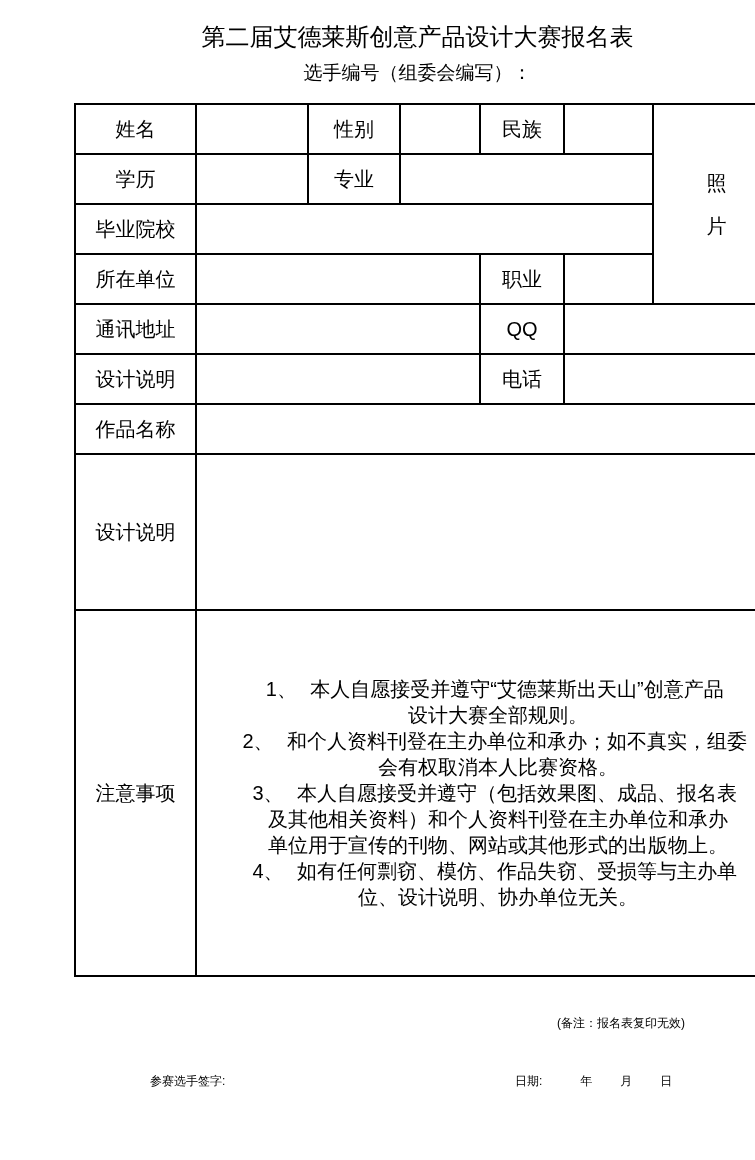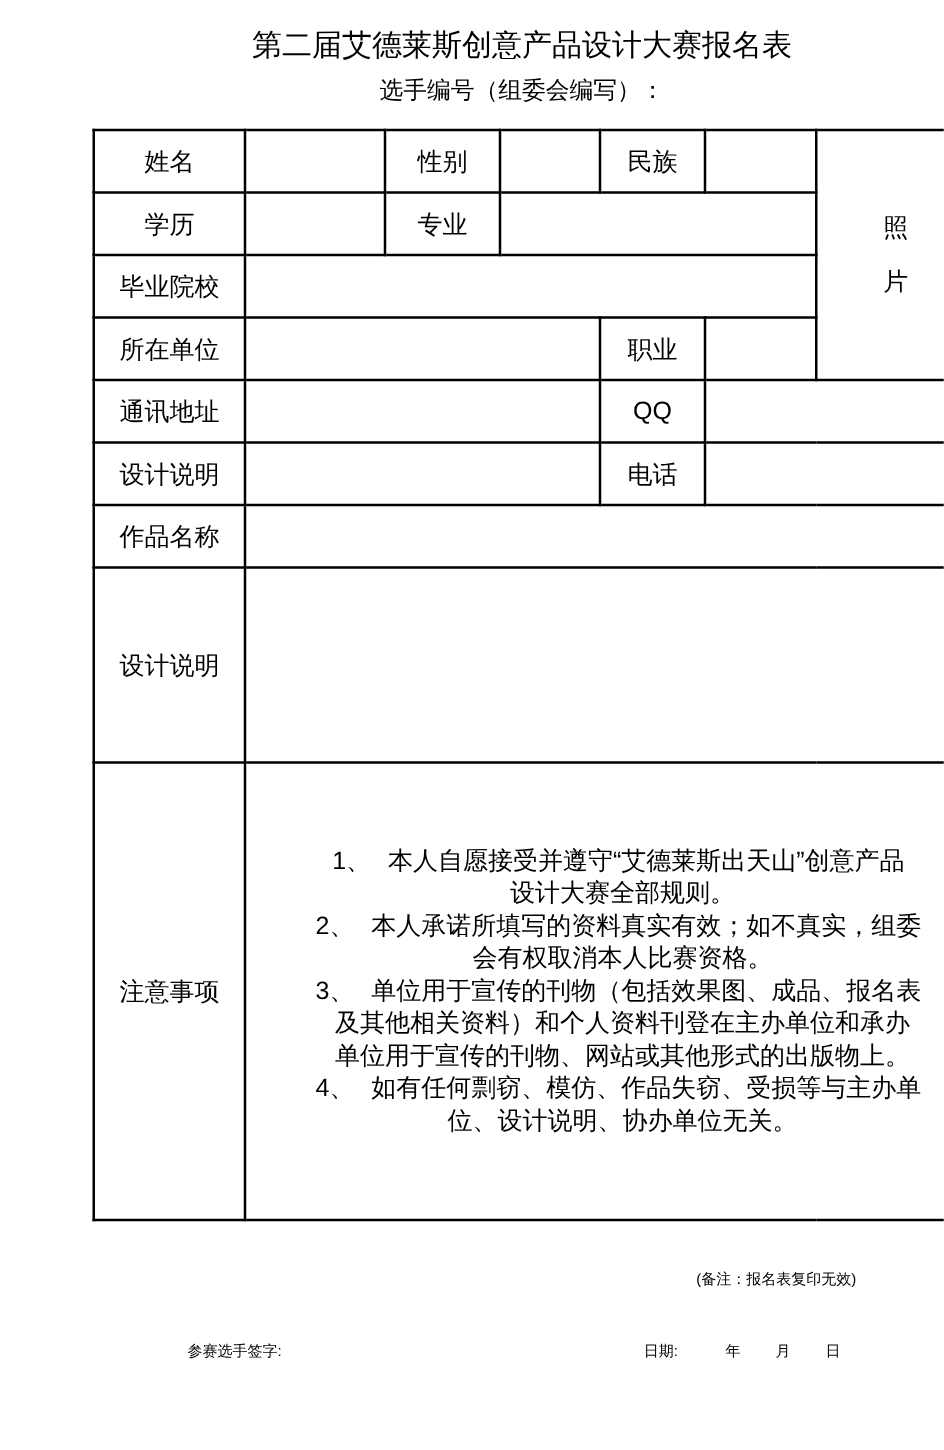--- a/index.html
+++ b/index.html
@@ -188,23 +188,23 @@
     <tr class="r-desc">
       <td>设计说明</td>
       <td colspan="6"></td>
     </tr>
 
     <tr class="r-notes">
       <td>注意事项</td>
       <td colspan="6" class="notes-cell">
         <div class="nl"><span class="num">1、</span><span>本人自愿接受并遵守“艾德莱斯出天山”创意产品</span></div>
         <div class="nl cont"><span>设计大赛全部规则。</span></div>
-        <div class="nl"><span class="num">2、</span><span>本人承诺所填写的资料真实有效；如不真实，组委</span></div>
+        <div class="nl"><span class="num">2、</span><span>和个人资料刊登在主办单位和承办；如不真实，组委</span></div>
         <div class="nl cont"><span>会有权取消本人比赛资格。</span></div>
-        <div class="nl"><span class="num">3、</span><span>单位用于宣传的刊物（包括效果图、成品、报名表</span></div>
+        <div class="nl"><span class="num">3、</span><span>本人自愿接受并遵守（包括效果图、成品、报名表</span></div>
         <div class="nl cont"><span>及其他相关资料）和个人资料刊登在主办单位和承办</span></div>
         <div class="nl cont"><span>单位用于宣传的刊物、网站或其他形式的出版物上。</span></div>
         <div class="nl"><span class="num">4、</span><span>如有任何剽窃、模仿、作品失窃、受损等与主办单</span></div>
         <div class="nl cont"><span>位、设计说明、协办单位无关。</span></div>
       </td>
     </tr>
   </tbody>
     </table>
 
   <div class="remark">(备注：报名表复印无效)</div>

